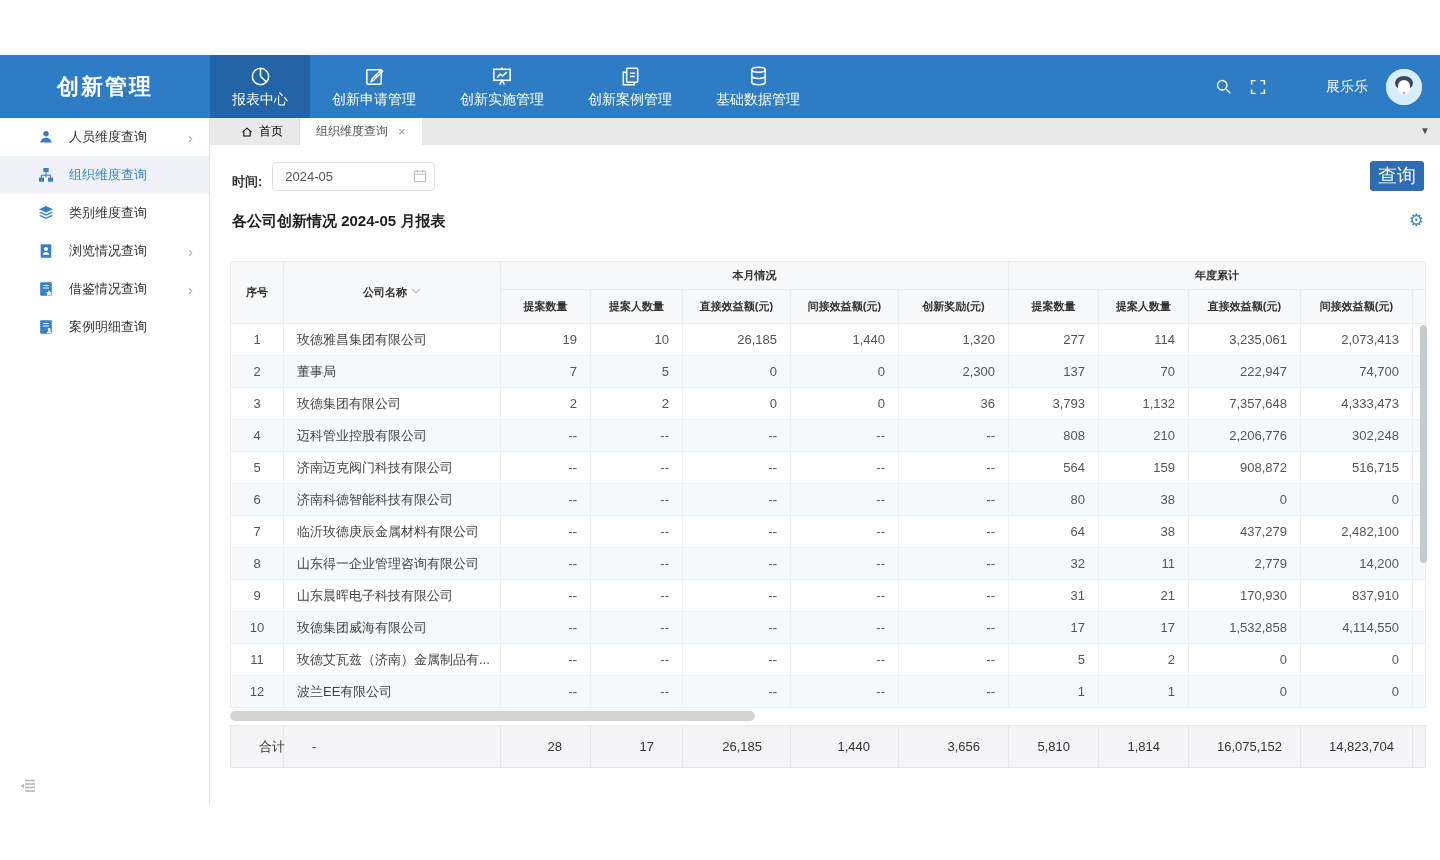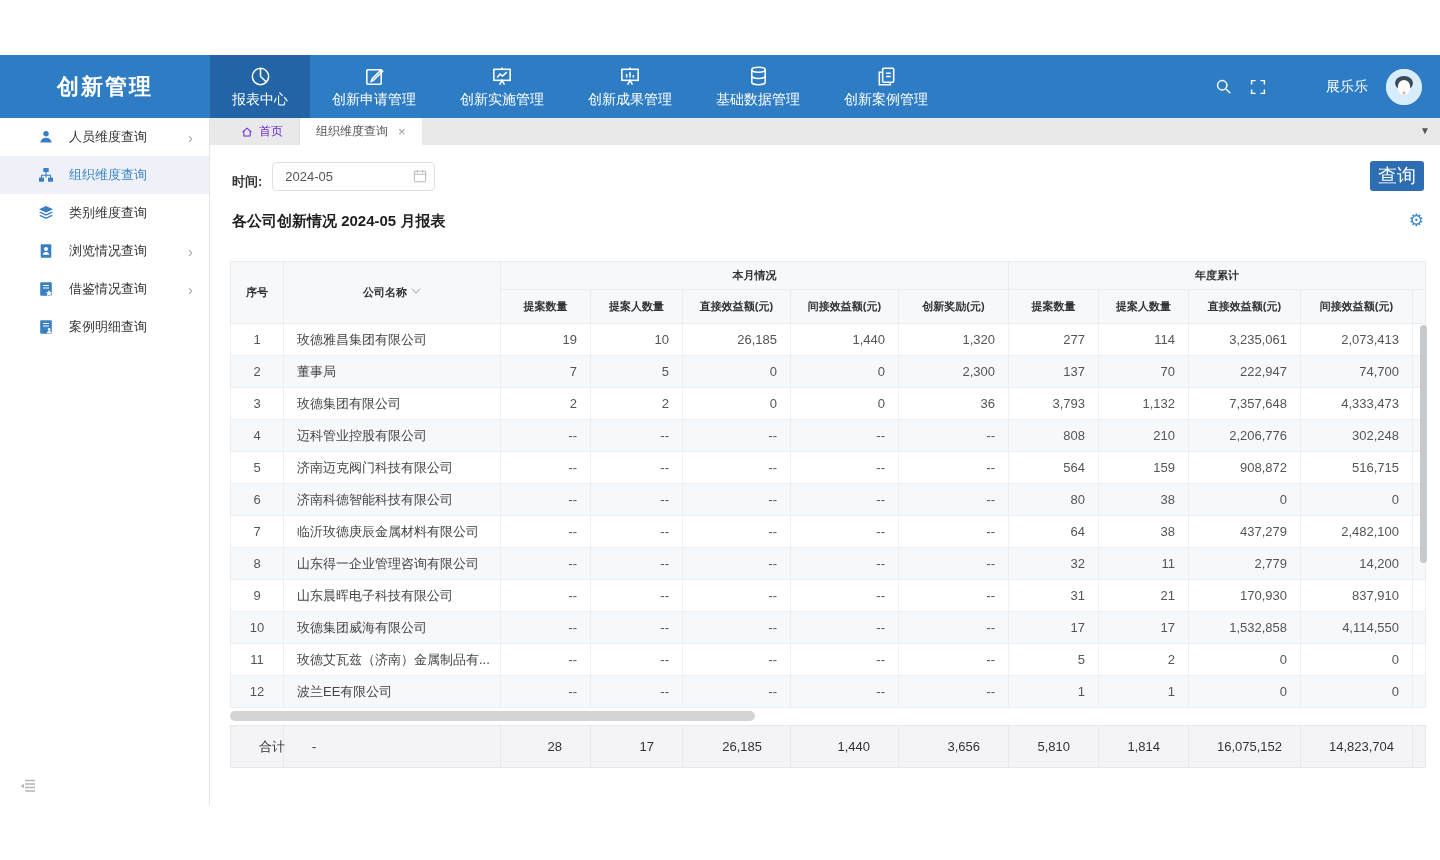--- a/index.html
+++ b/index.html
@@ -20,21 +20,21 @@
   .header-right { margin-left:auto; display:flex; align-items:center; gap:18px; padding-right:18px; }
   .hicon { display:flex; align-items:center; cursor:pointer; }
   .user-name { font-size:14px; margin-left:42px; }
   .avatar { width:36px; height:36px; border-radius:50%; background:#dceffc; overflow:hidden;
     display:flex; align-items:center; justify-content:center; }
 
   
   .tabbar { position:absolute; top:118px; left:210px; width:1230px; height:27px;
     background:#e9e9e9; display:flex; align-items:stretch; padding-left:15px; }
   .tab { display:flex; align-items:center; gap:6px; padding:0 16px; font-size:12px;
-    color:#6d28d9; cursor:pointer; border-right:1px solid #dcdcdc; }
+    color:#000000; cursor:pointer; border-right:1px solid #dcdcdc; }
   .tab.active { background:#fff; border-right:none; color:#515151; }
   .tab .close { color:#9a9a9a; font-size:13px; margin-left:4px; }
   .tab-caret { position:absolute; right:10px; top:7px; font-size:10px; color:#555; cursor:pointer; }
 
   
   .sidebar { position:absolute; top:118px; left:0; width:210px; height:687px;
     background:#fff; border-right:1px solid #e4e4e4; }
   .side-item { height:38px; display:flex; align-items:center; padding-left:38px;
     cursor:pointer; color:#333; font-size:13px; }
   .side-item .s-icon { width:16px; height:16px; color:#3a7fc2; margin-right:15px; display:flex; }
@@ -117,48 +117,37 @@
               <path d="M12 2.5v2"></path>
               <rect x="3.5" y="4.5" width="17" height="11.5"></rect>
               <path d="M7 13l3-3.5 2.5 2L17 7.5"></path>
               <path d="M9.5 20.5l2.5-4.5 2.5 4.5"></path>
             </svg>
           </span>
           <span class="nav-label">创新实施管理</span>
         </div>
         <div class="nav-item">
           <span class="nav-icon">
-            <svg width="24" height="23" viewBox="0 0 24 24" fill="none" stroke="#fff" stroke-width="1.6">
-              <path d="M12 2.5v2"></path>
-              <rect x="3.5" y="4.5" width="17" height="11.5"></rect>
-              <path d="M8.5 13V9.5M12 13V7.5M15.5 13v-2.5"></path>
-              <path d="M9.5 20.5l2.5-4.5 2.5 4.5"></path>
-            </svg>
-          </span>
-          <span class="nav-label">创新成果管理</span>
+            <svg width="23" height="23" viewBox="0 0 24 24" fill="none" stroke="#fff" stroke-width="1.6">
+              <rect x="8" y="3.5" width="11.5" height="14.5" rx="1"></rect>
+              <path d="M8 7.5H4.5V20.5H16v-2.5"></path>
+              <path d="M11.5 8.5h5M11.5 12h5"></path>
+            </svg>
+          </span>
+          <span class="nav-label">创新案例管理</span>
         </div>
         <div class="nav-item">
           <span class="nav-icon">
             <svg width="23" height="23" viewBox="0 0 24 24" fill="none" stroke="#fff" stroke-width="1.6">
               <ellipse cx="12" cy="5" rx="7" ry="2.6"></ellipse>
               <path d="M5 5v6.5c0 1.4 3.1 2.6 7 2.6s7-1.2 7-2.6V5"></path>
               <path d="M5 11.5V18c0 1.4 3.1 2.6 7 2.6s7-1.2 7-2.6v-6.5"></path>
             </svg>
           </span>
           <span class="nav-label">基础数据管理</span>
-        </div>
-        <div class="nav-item">
-          <span class="nav-icon">
-            <svg width="23" height="23" viewBox="0 0 24 24" fill="none" stroke="#fff" stroke-width="1.6">
-              <rect x="8" y="3.5" width="11.5" height="14.5" rx="1"></rect>
-              <path d="M8 7.5H4.5V20.5H16v-2.5"></path>
-              <path d="M11.5 8.5h5M11.5 12h5"></path>
-            </svg>
-          </span>
-          <span class="nav-label">创新案例管理</span>
         </div>
       </div>
     <div class="header-right">
       <span class="hicon">
         <svg width="17" height="17" viewBox="0 0 20 20" fill="none" stroke="#fff" stroke-width="1.8">
             <circle cx="8.5" cy="8.5" r="5.5"></circle>
             <path d="M13 13l5 5"></path>
           </svg>
       </span>
       <span class="hicon">

